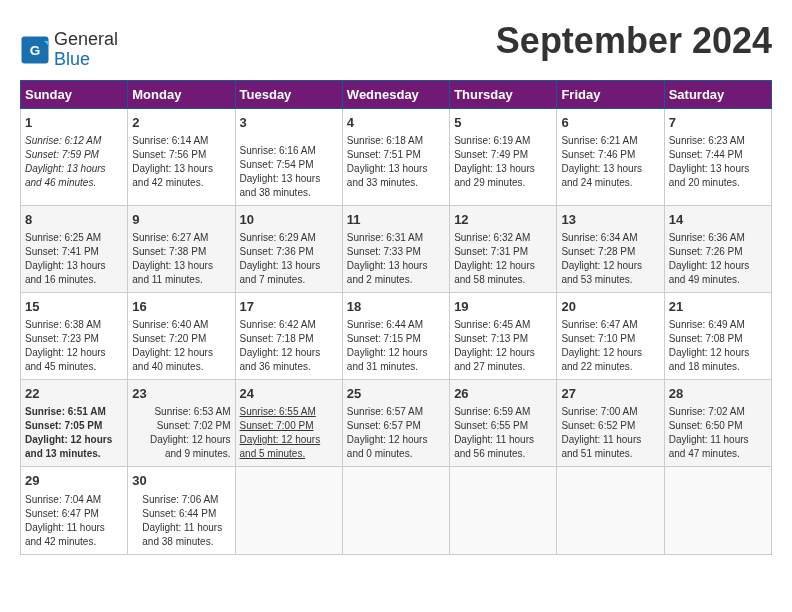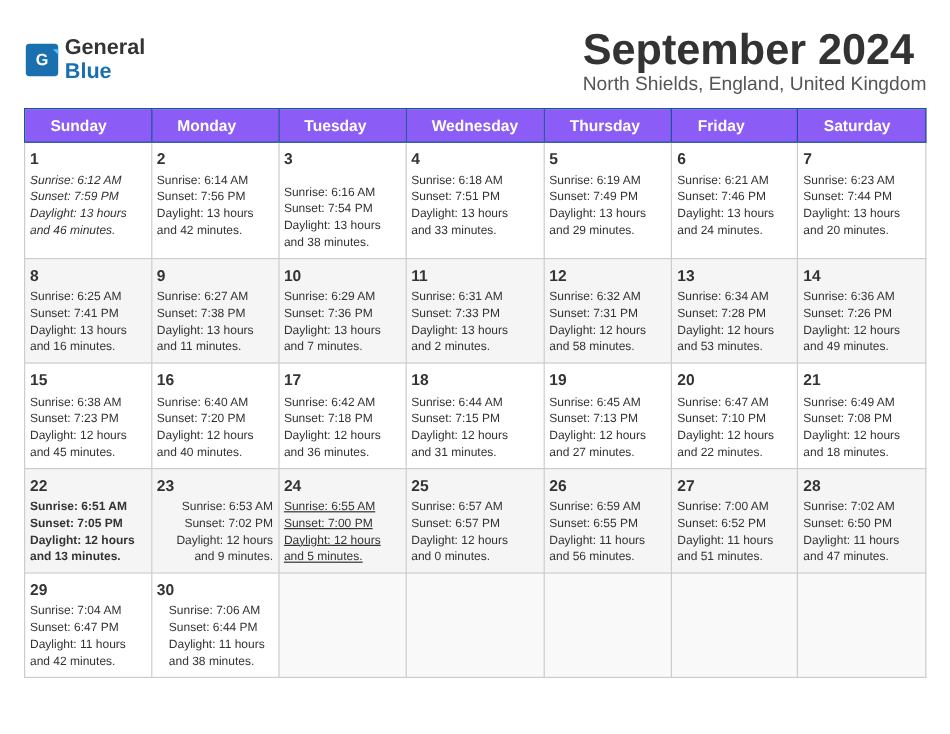--- a/index.html
+++ b/index.html
@@ -16,21 +16,21 @@
       align-items: flex-start;
       margin-bottom: 10px;
     }
     .logo {
       display: flex;
       align-items: center;
       margin-top: 10px;
     }
     .logo-text {
       font-size: 18px;
-      font-weight: bold;
+      font-weight: normal;
       color: #333;
       line-height: 1.1;
     }
     .logo-blue { color: #1a6faf; }
     .logo-icon {
       width: 30px;
       height: 30px;
       margin-right: 4px;
     }
     .title-section {
@@ -44,23 +44,23 @@
     .location-title {
       font-size: 16px;
       color: #555;
     }
     .calendar-table {
       width: 100%;
       border-collapse: collapse;
       font-size: 11px;
     }
     .calendar-table th {
-      background-color: #8b5cf6;
+      background-color: #701a75;
       color: #fff;
-      padding: 6px 21px;
+      padding: 6px 4px;
       text-align: left;
       font-size: 13px;
       font-weight: bold;
       border: 1px solid #1a5496;
     }
     .calendar-table td {
       vertical-align: top;
       padding: 5px 4px;
       border: 1px solid #ccc;
       width: 14.28%;
@@ -100,21 +100,20 @@
       <div class="logo-text">
         <span>General</span>
       </div>
       <div class="logo-text logo-blue">
         <span>Blue</span>
       </div>
     </div>
   </div>
   <div class="title-section">
     <div class="month-title">September 2024</div>
-    <div class="location-title">North Shields, England, United Kingdom</div>
   </div>
 </div>
 
 <table class="calendar-table">
   <thead>
     <tr id="weekday-header">
     <th>Sunday</th>
         <th>Monday</th>
         <th>Tuesday</th>
         <th>Wednesday</th>

